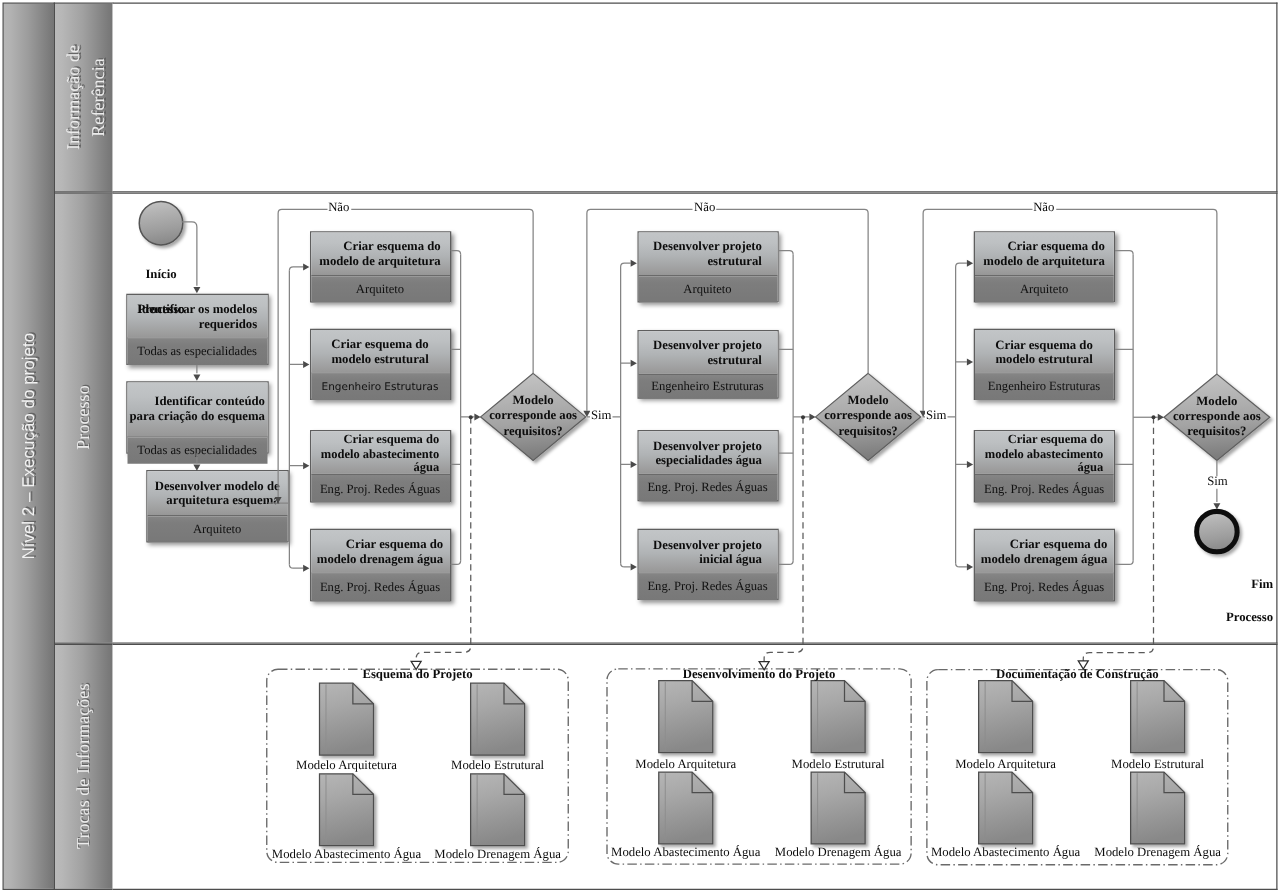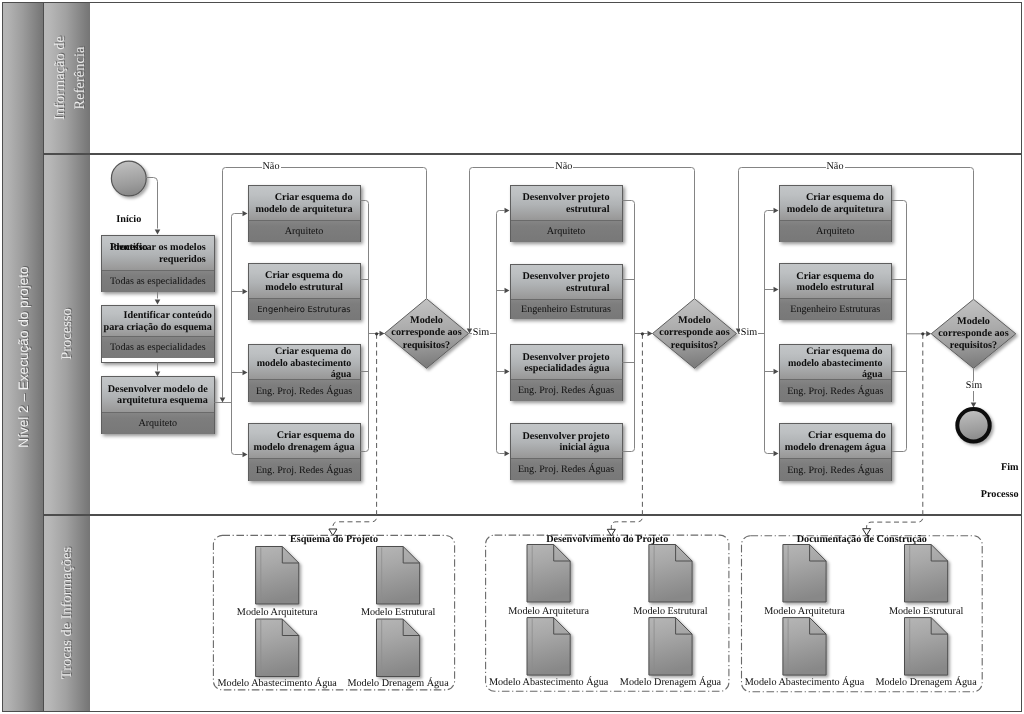--- a/index.html
+++ b/index.html
@@ -88,31 +88,31 @@
         <i>
           <span class="tl">Identificar os modelos</span>
           <span class="tl">requeridos</span>
         </i>
       </div>
       <div class="tr" style="height: 21.5px;">
         <i>Todas as especialidades</i>
       </div>
     </div>
     <div class="task" style="left: 101px; top: 304.5px; width: 113.5px; height: 58px;">
-      <div class="tt" style="height: 31px;">
+      <div class="tt" style="height: 44px;">
         <i>
           <span class="tl">Identificar conteúdo</span>
           <span class="tl">para criação do esquema</span>
         </i>
       </div>
       <div class="tr" style="height: 21.5px;">
         <i>Todas as especialidades</i>
       </div>
     </div>
-    <div class="task" style="left: 101px; top: 376px; width: 113.5px; height: 58px;">
+    <div class="task" style="left: 117px; top: 376px; width: 113.5px; height: 58px;">
       <div class="tt" style="height: 35.5px;">
         <i>
           <span class="tl">Desenvolver modelo de</span>
           <span class="tl">arquitetura esquema</span>
         </i>
       </div>
       <div class="tr" style="height: 21.5px;">
         <i>Arquiteto</i>
       </div>
     </div>

